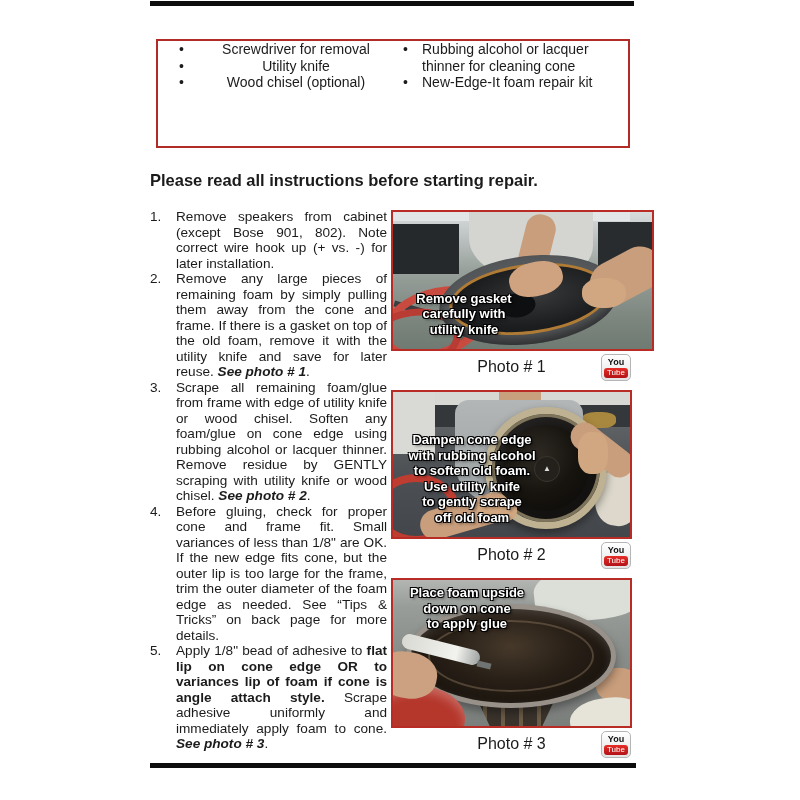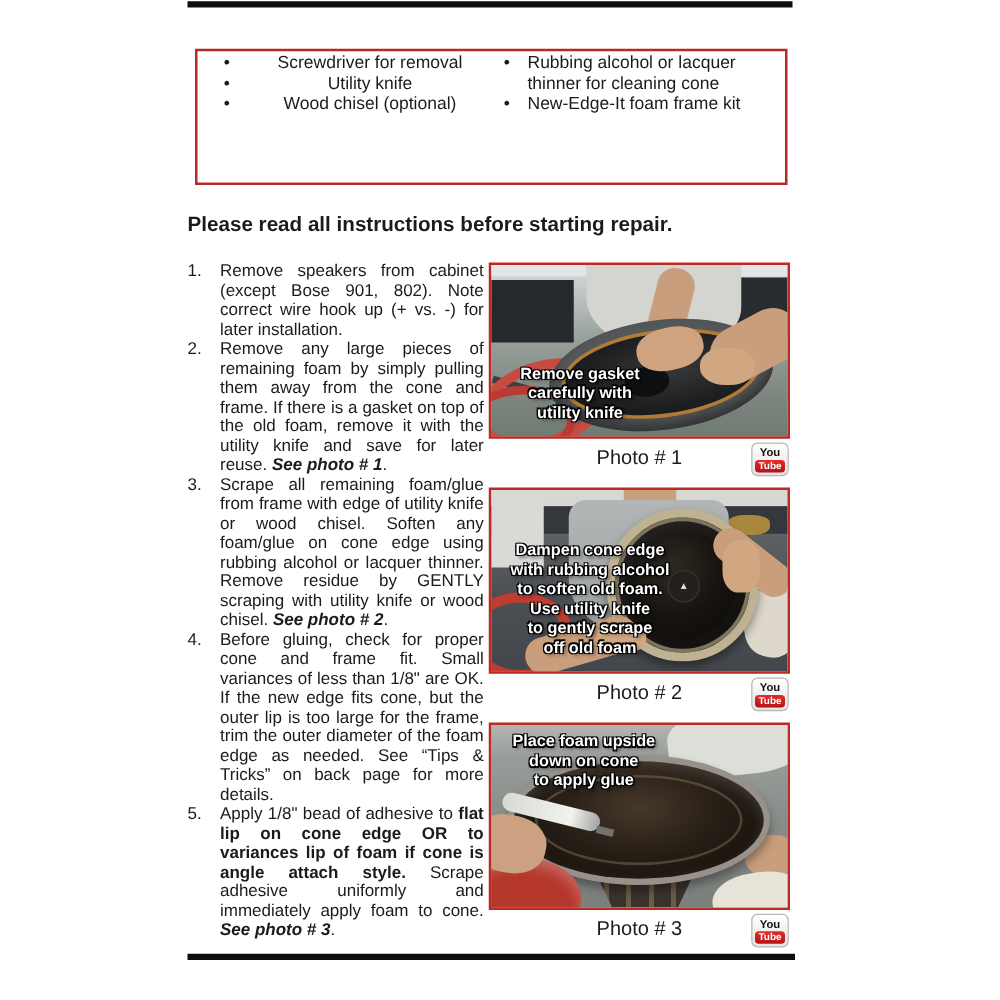--- a/index.html
+++ b/index.html
@@ -31,29 +31,29 @@
   .step { display:flex; font-size:13.6px; line-height:15.5px; }
   .step-num { width:26px; flex:none; }
   .step-text { flex:1; text-align:justify; }
   .step-text .b  { font-weight:bold; }
   .step-text .bi { font-weight:bold; font-style:italic; }
 
   
   .photos { position:absolute; left:391px; top:210px; width:243px; }
   .photo-block { margin-bottom:10px; }
   .photo { position:relative; width:237px; border:2px solid #b92b25; overflow:hidden; }
-  .photo.p1 { height:137px; } .photo.p2 { height:145px; } .photo.p3 { height:146px; }
+  .photo.p1 { height:137px;padding-left:22px; } .photo.p2 { height:145px; } .photo.p3 { height:146px; }
   .photo div { position:absolute; }
   .caption-row { position:relative; height:26px; margin-top:3px; width:241px; }
   .caption { position:absolute; left:0; right:0; top:4px; text-align:center; font-size:16px; color:#1b1b1b; }
   .yt { position:absolute; right:1px; top:0; width:28px; height:25px;
         background:linear-gradient(#ffffff,#e3e3e3); border:1px solid #b5b5b5; border-radius:5px;
         display:flex; flex-direction:column; align-items:center; justify-content:center; cursor:pointer;margin-left:44px; }
   .yt-top { font-size:9px; font-weight:bold; color:#111; line-height:9px; }
-  .yt-bottom { font-size:8px; font-weight:bold; color:#fff; line-height:10px; padding:0 3px;
+  .yt-bottom { font-size:8px; font-weight:normal; color:#fff; line-height:10px; padding:0 3px;
                background:linear-gradient(#e52d27,#b31217); border-radius:3px; margin-top:1px; }
 
   .ph-overlay { position:absolute; z-index:6; color:#fff; font-weight:bold; font-size:13px;
                 line-height:15.5px; text-align:center;
                 text-shadow:-1px -1px 0 #000, 1px -1px 0 #000, -1px 1px 0 #000, 1px 1px 0 #000, 2px 2px 3px rgba(0,0,0,.55); }
   .ov1 { left:2px; bottom:12px; width:138px; }
   .ov2 { left:0px; top:40px; width:158px; }
   .ov3 { left:4px; top:5px; width:140px; }
 
   
@@ -132,21 +132,21 @@
 
   <div class="parts-box">
     <div class="parts-cols">
       <ul class="parts-col left">
           <li>Screwdriver for removal</li>
           <li>Utility knife</li>
           <li>Wood chisel (optional)</li>
         </ul>
       <ul class="parts-col right">
           <li>Rubbing alcohol or lacquer thinner for cleaning cone</li>
-          <li>New-Edge-It foam frame kit</li>
+          <li>New-Edge-It foam repair kit</li>
         </ul>
     </div>
   </div>
 
   <div class="heading">Please read all instructions before starting repair.</div>
 
   <div class="steps" id="steps">
       <div class="step">
         <span class="step-num">1.</span>
         <span class="step-text"><span>Remove speakers from cabinet (except Bose 901, 802). Note correct wire hook up (+ vs. -) for later installation.</span></span>

